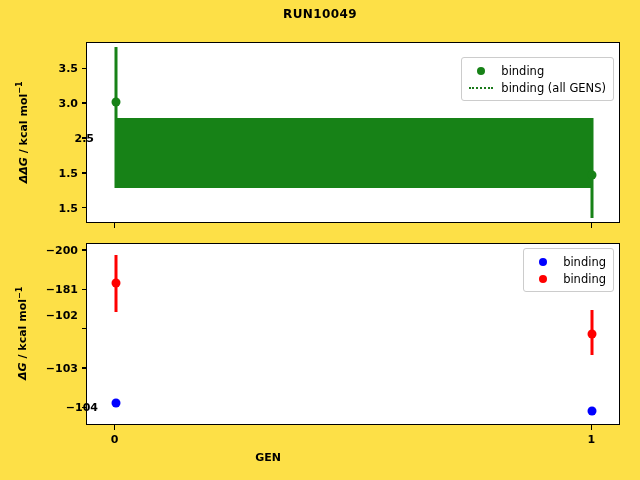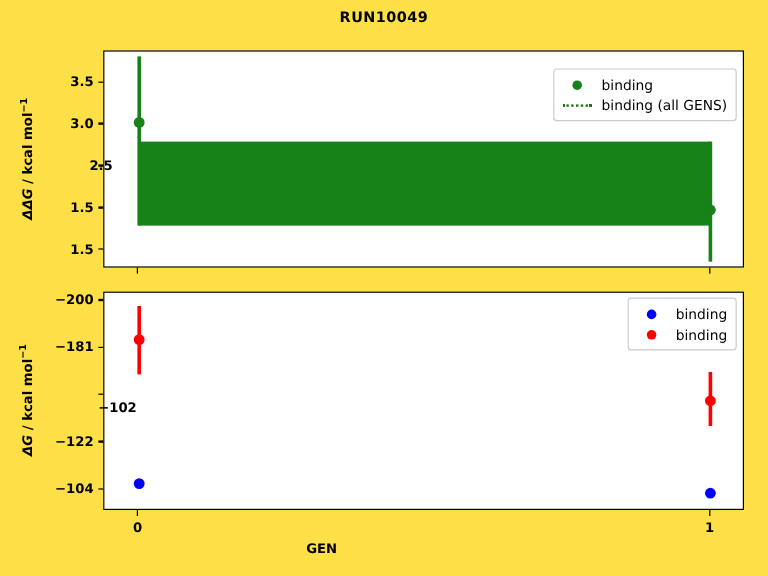--- a/index.html
+++ b/index.html
@@ -258,25 +258,25 @@
       </div>
     </div>
   </div>
 
   <div id="bottom-ticks" class="tickcol">
       <div class="tick-y" style="position: absolute; left: 81.5px; top: 249.276px;"></div>
       <div class="ticklabel-y" style="left: 0px; width: 78px; top: 250.076px;">−200</div>
       <div class="tick-y" style="position: absolute; left: 81.5px; top: 288.584px;"></div>
       <div class="ticklabel-y" style="left: 0px; width: 78px; top: 289.384px;">−181</div>
       <div class="tick-y" style="position: absolute; left: 81.5px; top: 327.893px;"></div>
-      <div class="ticklabel-y" style="left: 0px; width: 78px; top: 340px; margin-left: 36px;">−102</div>
+      <div class="ticklabel-y" style="left: 0px; width: 78px; top: 315px;">−102</div>
       <div class="tick-y" style="position: absolute; left: 81.5px; top: 367.202px;"></div>
-      <div class="ticklabel-y" style="left: 0px; width: 78px; top: 368.002px;">−122</div>
+      <div class="ticklabel-y" style="left: 0px; width: 78px; top: 368.002px;">−103</div>
       <div class="tick-y" style="position: absolute; left: 81.5px; top: 406.511px;"></div>
-      <div class="ticklabel-y" style="left: 0px; width: 78px; top: 407.311px;">−104</div>
+      <div class="ticklabel-y" style="left: 0px; width: 78px; top: 407.311px; padding-left: 20px;">−104</div>
     </div>
 
   <div id="bottom-xticks">
       <div style="position: absolute; left: 113.807px; top: 425px; width: 1.6px; height: 4.5px; background: rgb(0, 0, 0);"></div>
       <div class="ticklabel-x" style="left: 114.607px; top: 433px;">0</div>
       <div style="position: absolute; left: 590.593px; top: 425px; width: 1.6px; height: 4.5px; background: rgb(0, 0, 0);"></div>
       <div class="ticklabel-x" style="left: 591.393px; top: 433px;">1</div>
       <div style="position: absolute; left: 113.807px; top: 223px; width: 1.6px; height: 4.5px; background: rgb(0, 0, 0);"></div>
       <div style="position: absolute; left: 590.593px; top: 223px; width: 1.6px; height: 4.5px; background: rgb(0, 0, 0);"></div>
     </div>

